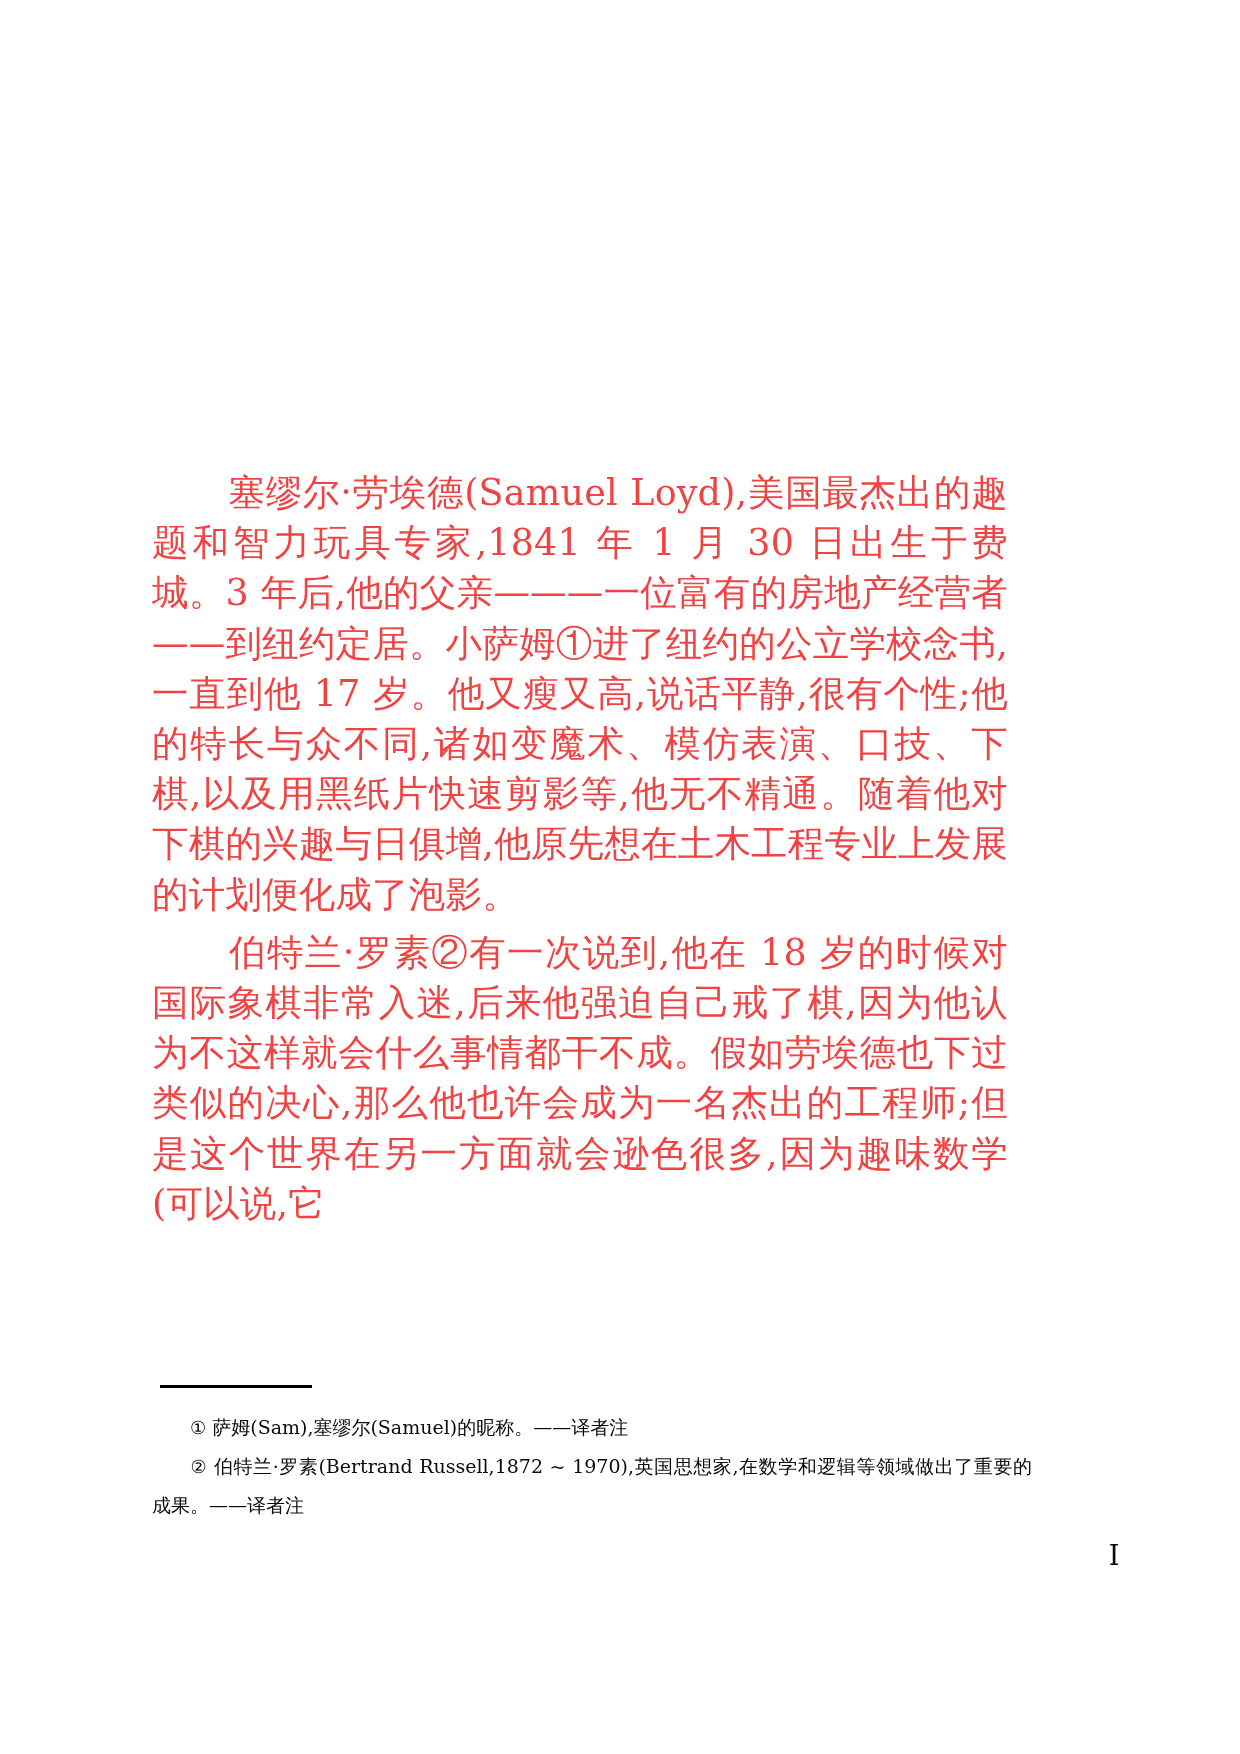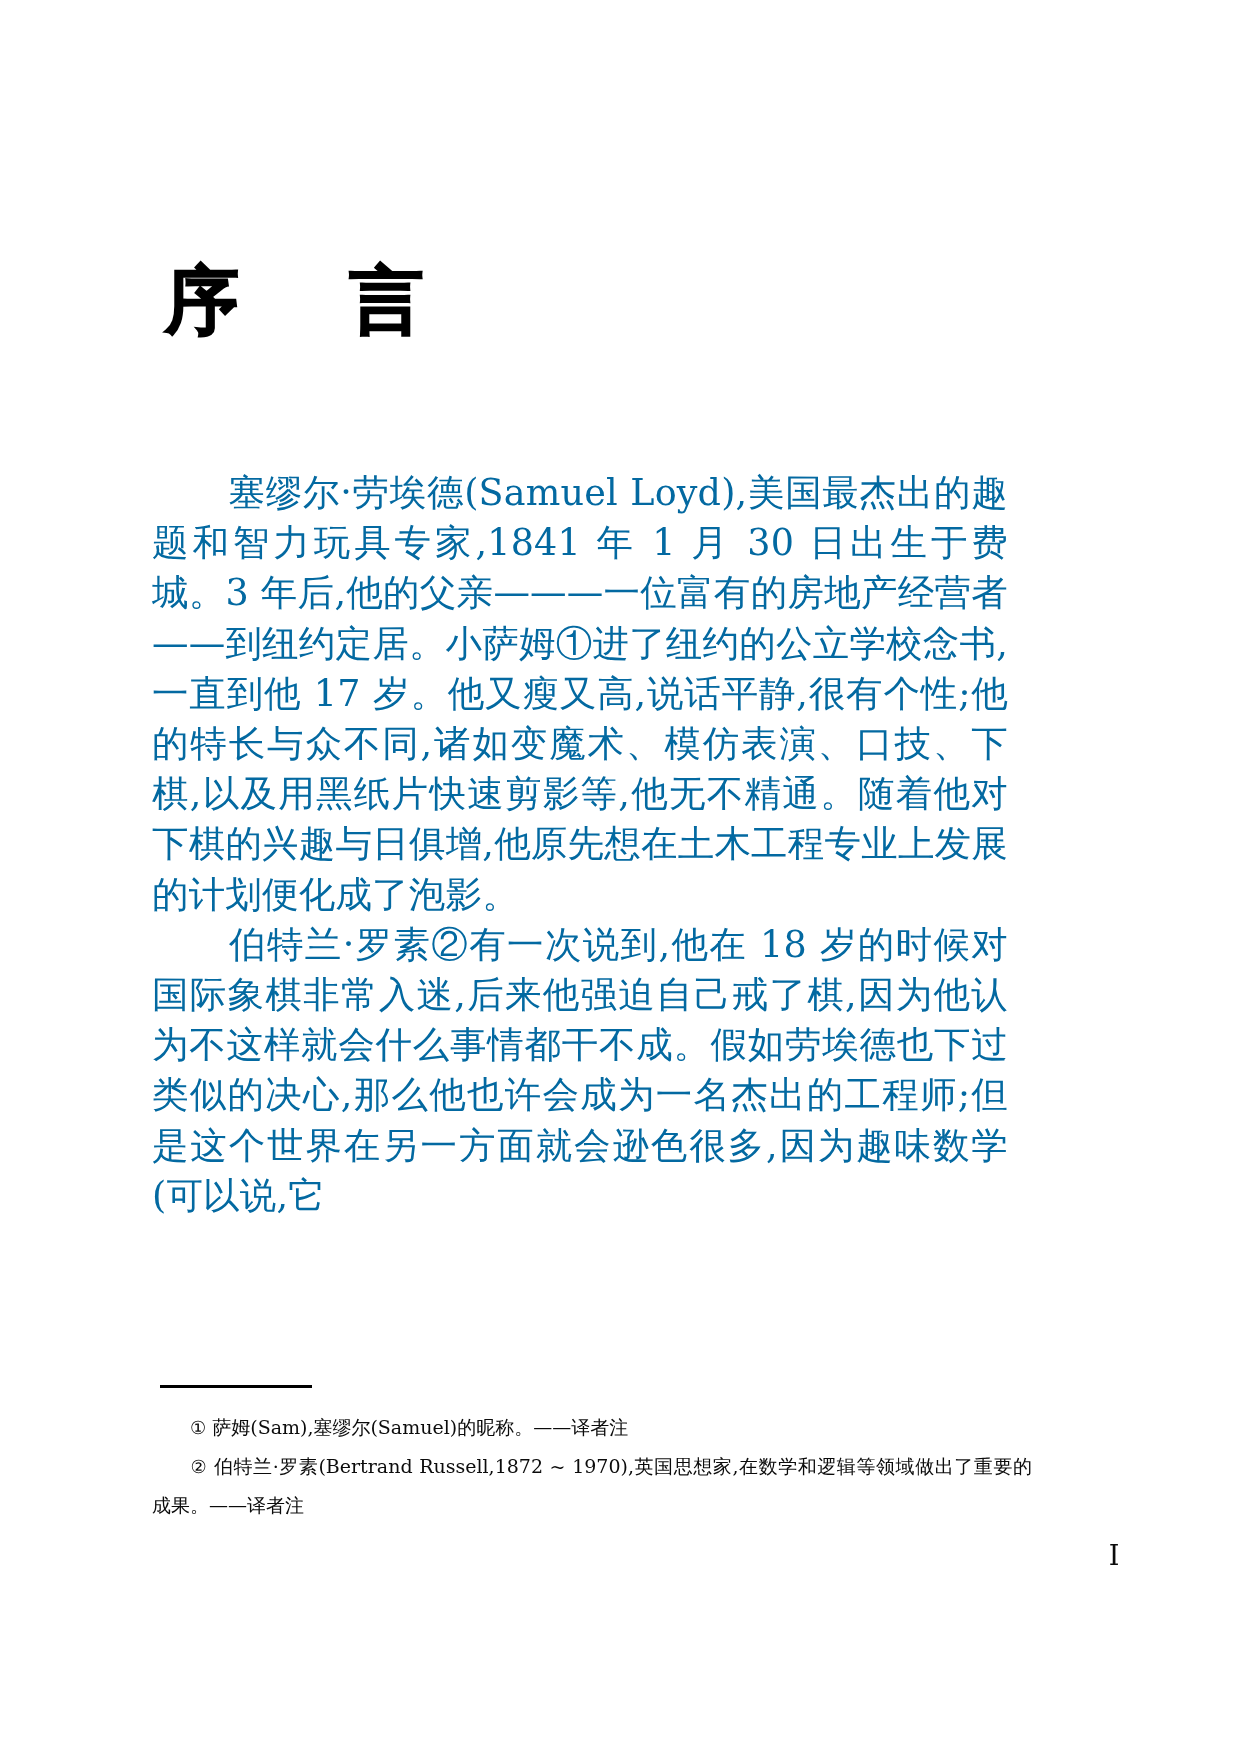--- a/index.html
+++ b/index.html
@@ -46,25 +46,25 @@
   }
   .para {
     font-family: "DejaVu Serif", "Liberation Serif", serif;
     font-size: 36.5px;
     line-height: 50.2px;
     text-align: justify;
     text-align-last: left;
     text-justify: inter-character;
     margin: 0;
     letter-spacing: 0.005em;
-    color: #0369a1;
+    color: #ef4444;
     word-break: break-all;
   }
   .para + .para {
-    margin-top: 0;
+    margin-top: 8px;
   }
   .indent {
     display: inline-block;
     width: 2.08em;
   }
 
   
   .fn-rule {
     position: absolute;
     left: 160px;
@@ -115,23 +115,20 @@
     font-size: 27px;
     letter-spacing: 0.02em;
     color: #0b0b0b;
   }
 </style>
 </head>
 <body>
 
 <div class="page">
 
-  <div class="title-block">
-    <div class="title">序    言</div>
-  </div>
 
   <div class="body-block">
     <p class="para"><span class="indent"></span><span>塞缪尔·劳埃德(Samuel Loyd),美国最杰出的趣题和智力玩具专家,1841 年 1 月 30 日出生于费城。3 年后,他的父亲———一位富有的房地产经营者——到纽约定居。小萨姆①进了纽约的公立学校念书,一直到他 17 岁。他又瘦又高,说话平静,很有个性;他的特长与众不同,诸如变魔术、模仿表演、口技、下棋,以及用黑纸片快速剪影等,他无不精通。随着他对下棋的兴趣与日俱增,他原先想在土木工程专业上发展的计划便化成了泡影。</span></p>
     <p class="para"><span class="indent"></span><span>伯特兰·罗素②有一次说到,他在 18 岁的时候对国际象棋非常入迷,后来他强迫自己戒了棋,因为他认为不这样就会什么事情都干不成。假如劳埃德也下过类似的决心,那么他也许会成为一名杰出的工程师;但是这个世界在另一方面就会逊色很多,因为趣味数学(可以说,它</span></p>
   </div>
 
   <div class="fn-rule"></div>
 
   <div class="footnotes">
     <p class="fn-item"><span class="fn-indent"></span><span class="fn-marker">①</span>&nbsp;<span>萨姆(Sam),塞缪尔(Samuel)的昵称。——译者注</span></p>

